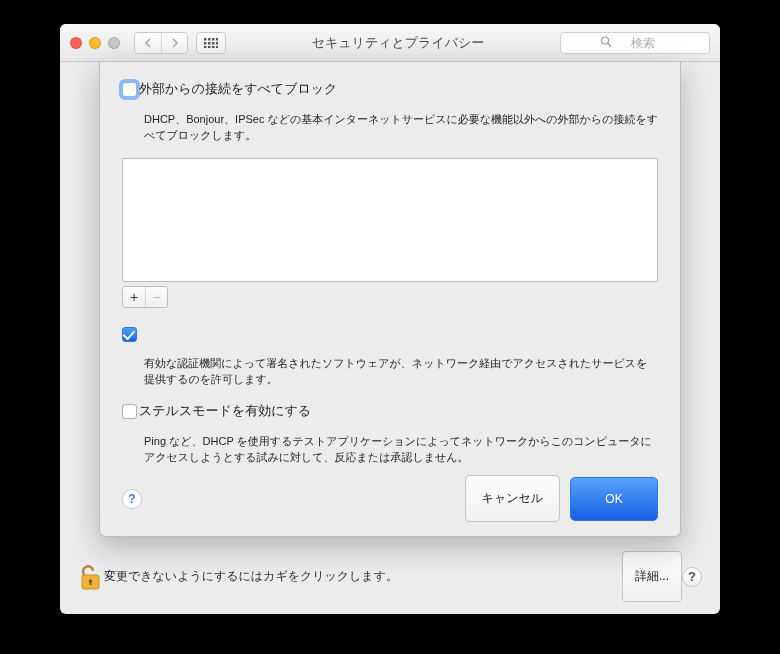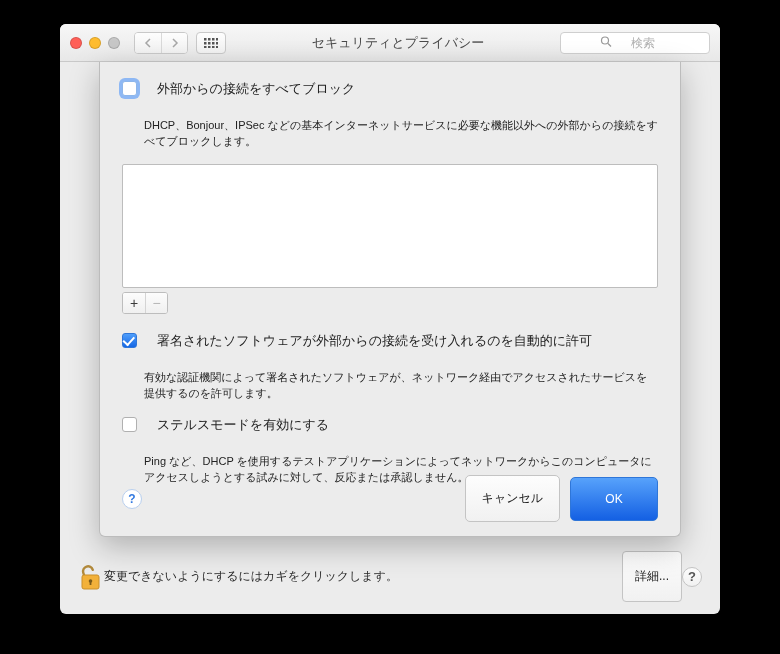--- a/index.html
+++ b/index.html
@@ -136,28 +136,28 @@
       width: 582px;
       height: 475px;
       background: #ececec;
       border: 1px solid #bcbcbc;
       border-top: none;
       border-radius: 0 0 6px 6px;
       box-shadow: 0 10px 30px rgba(0,0,0,0.25);
       padding: 18px 22px 16px;
     }
     .opt { margin-bottom: 14px; }
-    .opt-head { display: flex; align-items: flex-start; gap: 20px; }
+    .opt-head { display: flex; align-items: center; gap: 2px; }
     .opt-label { font-size: 13px; color: #222; }
     .opt-desc {
       font-size: 11px;
       color: #222;
       line-height: 1.45;
       margin-left: 22px;
-      margin-top: 20px;
+      margin-top: 14px;
     }
     .checkbox {
       width: 15px; height: 15px; border-radius: 3px;
       border: 1px solid #b0b0b0;
       background: #fff;
       flex-shrink: 0;
       display: inline-flex; align-items:center; justify-content:center;
       margin-top: 1px;
     }
     .checkbox.blue-outline {
@@ -304,21 +304,20 @@
 
     <div class="listbox"></div>
     <div class="addremove">
       <button>+</button>
       <button>−</button>
     </div>
 
     <div class="opt" style="margin-top:18px">
       <div class="opt-head">
         <span class="checkbox checked"></span>
-        <span class="opt-label">署名されたソフトウェアが外部からの接続を受け入れるのを自動的に許可</span>
       </div>
       <div class="opt-desc">有効な認証機関によって署名されたソフトウェアが、ネットワーク経由でアクセスされたサービスを提供するのを許可します。</div>
     </div>
 
     <div class="opt">
       <div class="opt-head">
         <span class="checkbox"></span>
         <span class="opt-label">ステルスモードを有効にする</span>
       </div>
       <div class="opt-desc">Ping など、DHCP を使用するテストアプリケーションによってネットワークからこのコンピュータにアクセスしようとする試みに対して、反応または承認しません。</div>

